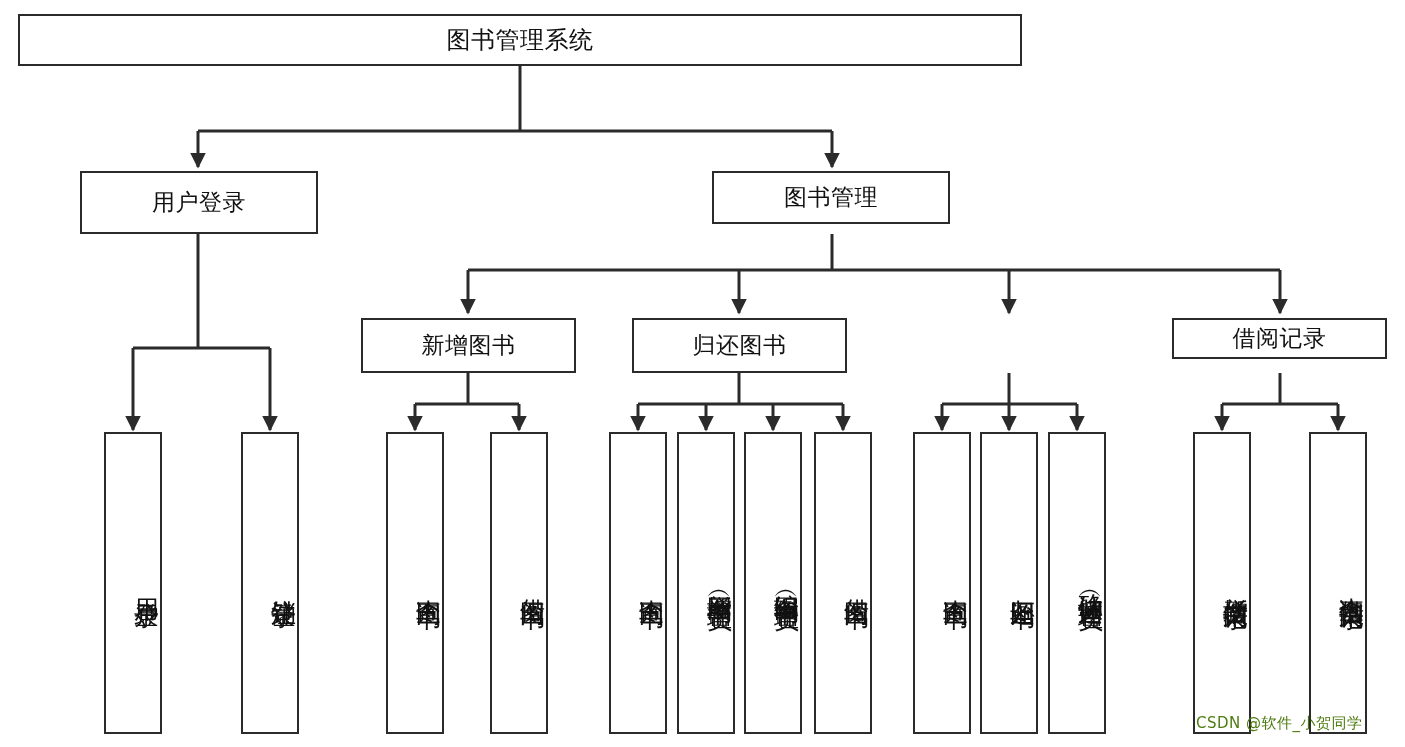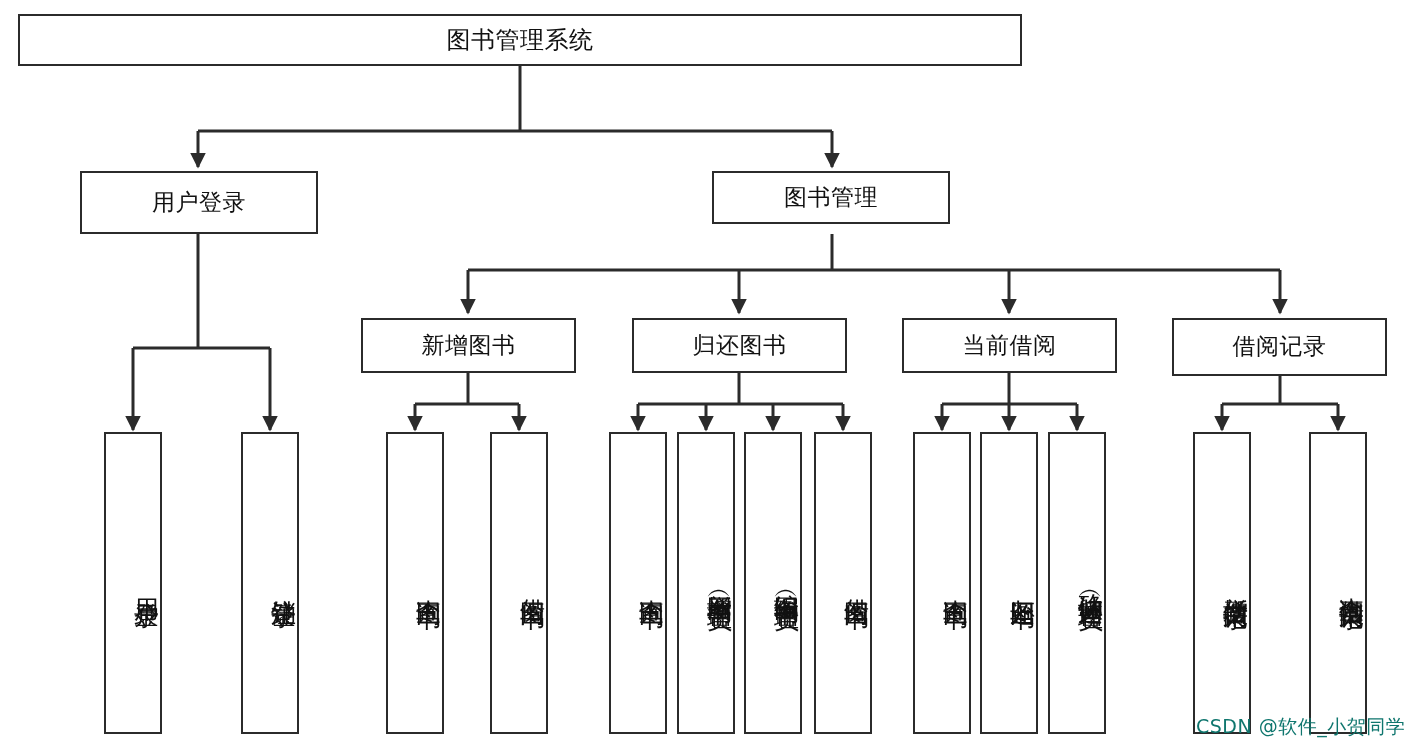--- a/index.html
+++ b/index.html
@@ -58,22 +58,22 @@
     justify-content: center;
   }
   .node-v .vtext {
     writing-mode: vertical-rl;
     text-orientation: upright;
     display: block;
     text-align: center;
   }
   .watermark {
     position: absolute;
-    font-size: 19px;
-    color: #0f766e;
+    font-size: 15px;
+    color: #4d7c0f;
     white-space: nowrap;
     z-index: 5;
     letter-spacing: 0.5px;
   }
 </style>
 </head>
 <body>
 
 <div id="canvas">
 
@@ -137,24 +137,21 @@
   <div class="node node-h" style="left:712px; top:171px; width:238px; height:53px;">
     <span>图书管理</span>
   </div>
 
   <div class="node node-h" style="left:361px; top:318px; width:215px; height:55px;">
     <span>新增图书</span>
   </div>
   <div class="node node-h" style="left:632px; top:318px; width:215px; height:55px;">
     <span>归还图书</span>
   </div>
-  <div class="node node-h" style="left:902px; top:318px; width:215px; height:55px;">
-    <span>当前借阅</span>
-  </div>
-  <div class="node node-h" style="left:1172px; top:318px; width:215px; height:58px;">
+  <div class="node node-h" style="left:1172px; top:318px; width:215px; height:41px;">
     <span>借阅记录</span>
   </div>
 
   <div class="node node-v" style="left:104px; top:432px; width:58px; height:302px;">
     <span class="vtext">用户登录</span>
   </div>
   <div class="node node-v" style="left:241px; top:432px; width:58px; height:302px;">
     <span class="vtext">注销登录</span>
   </div>
 

